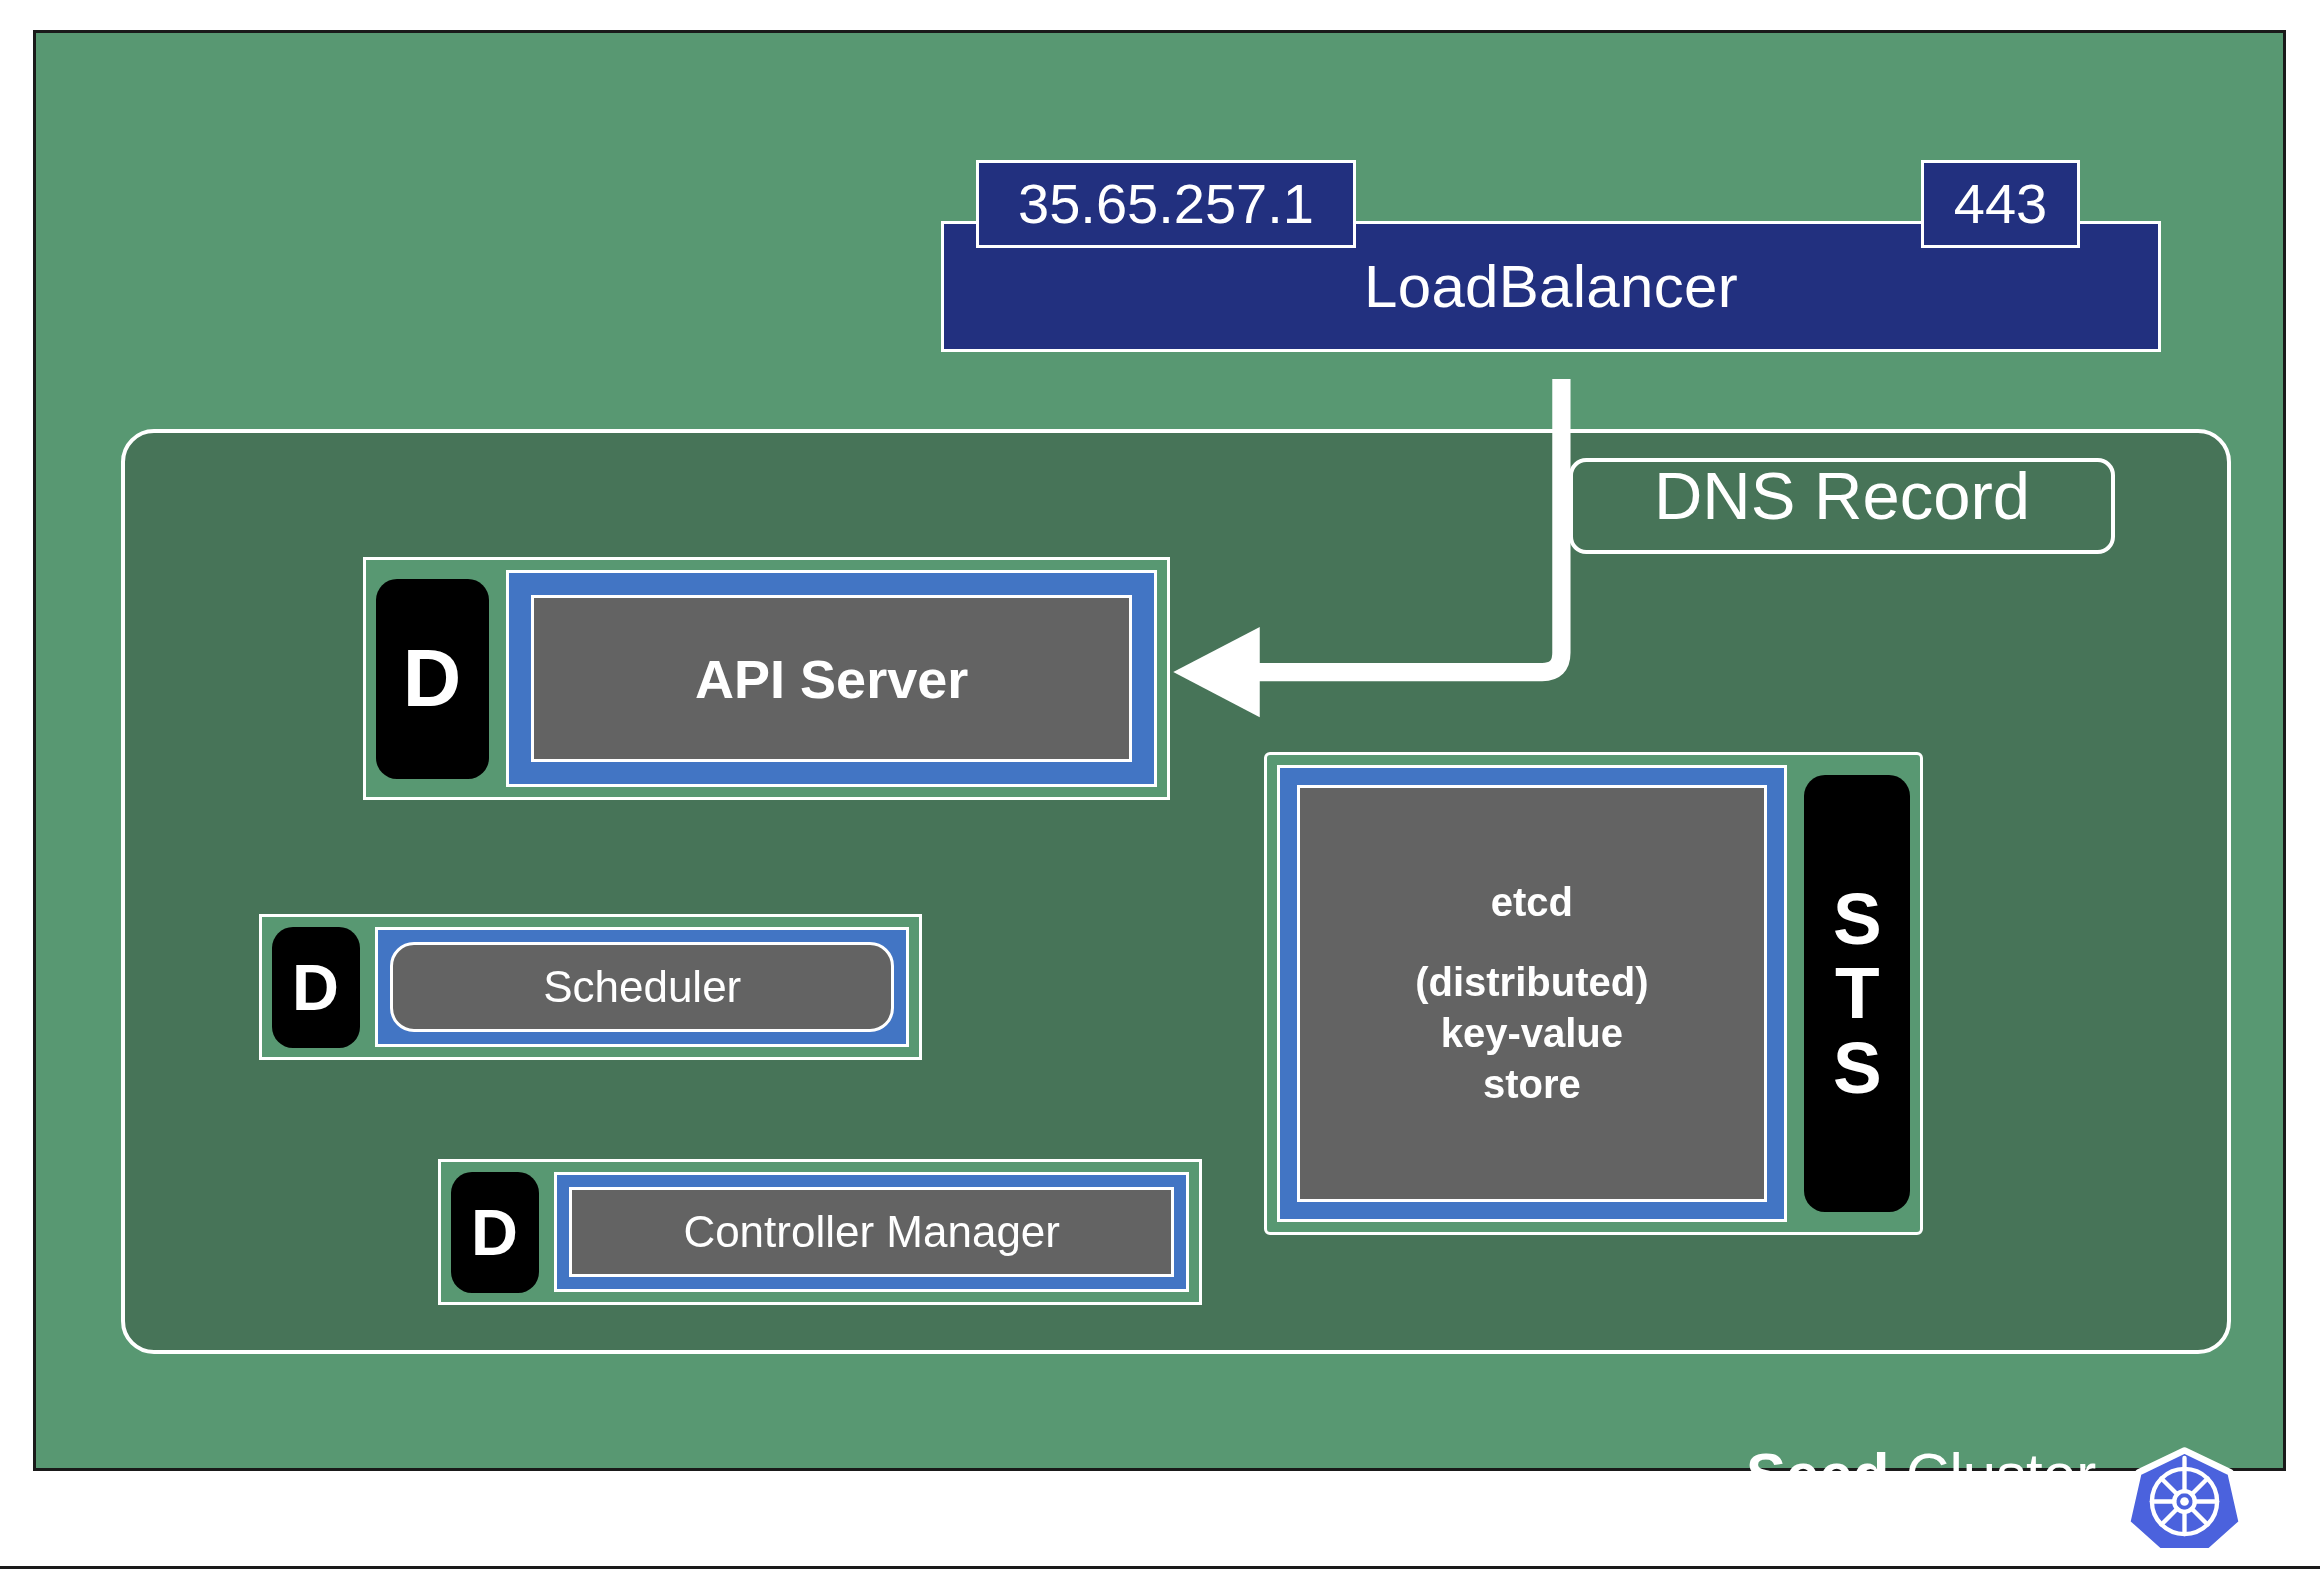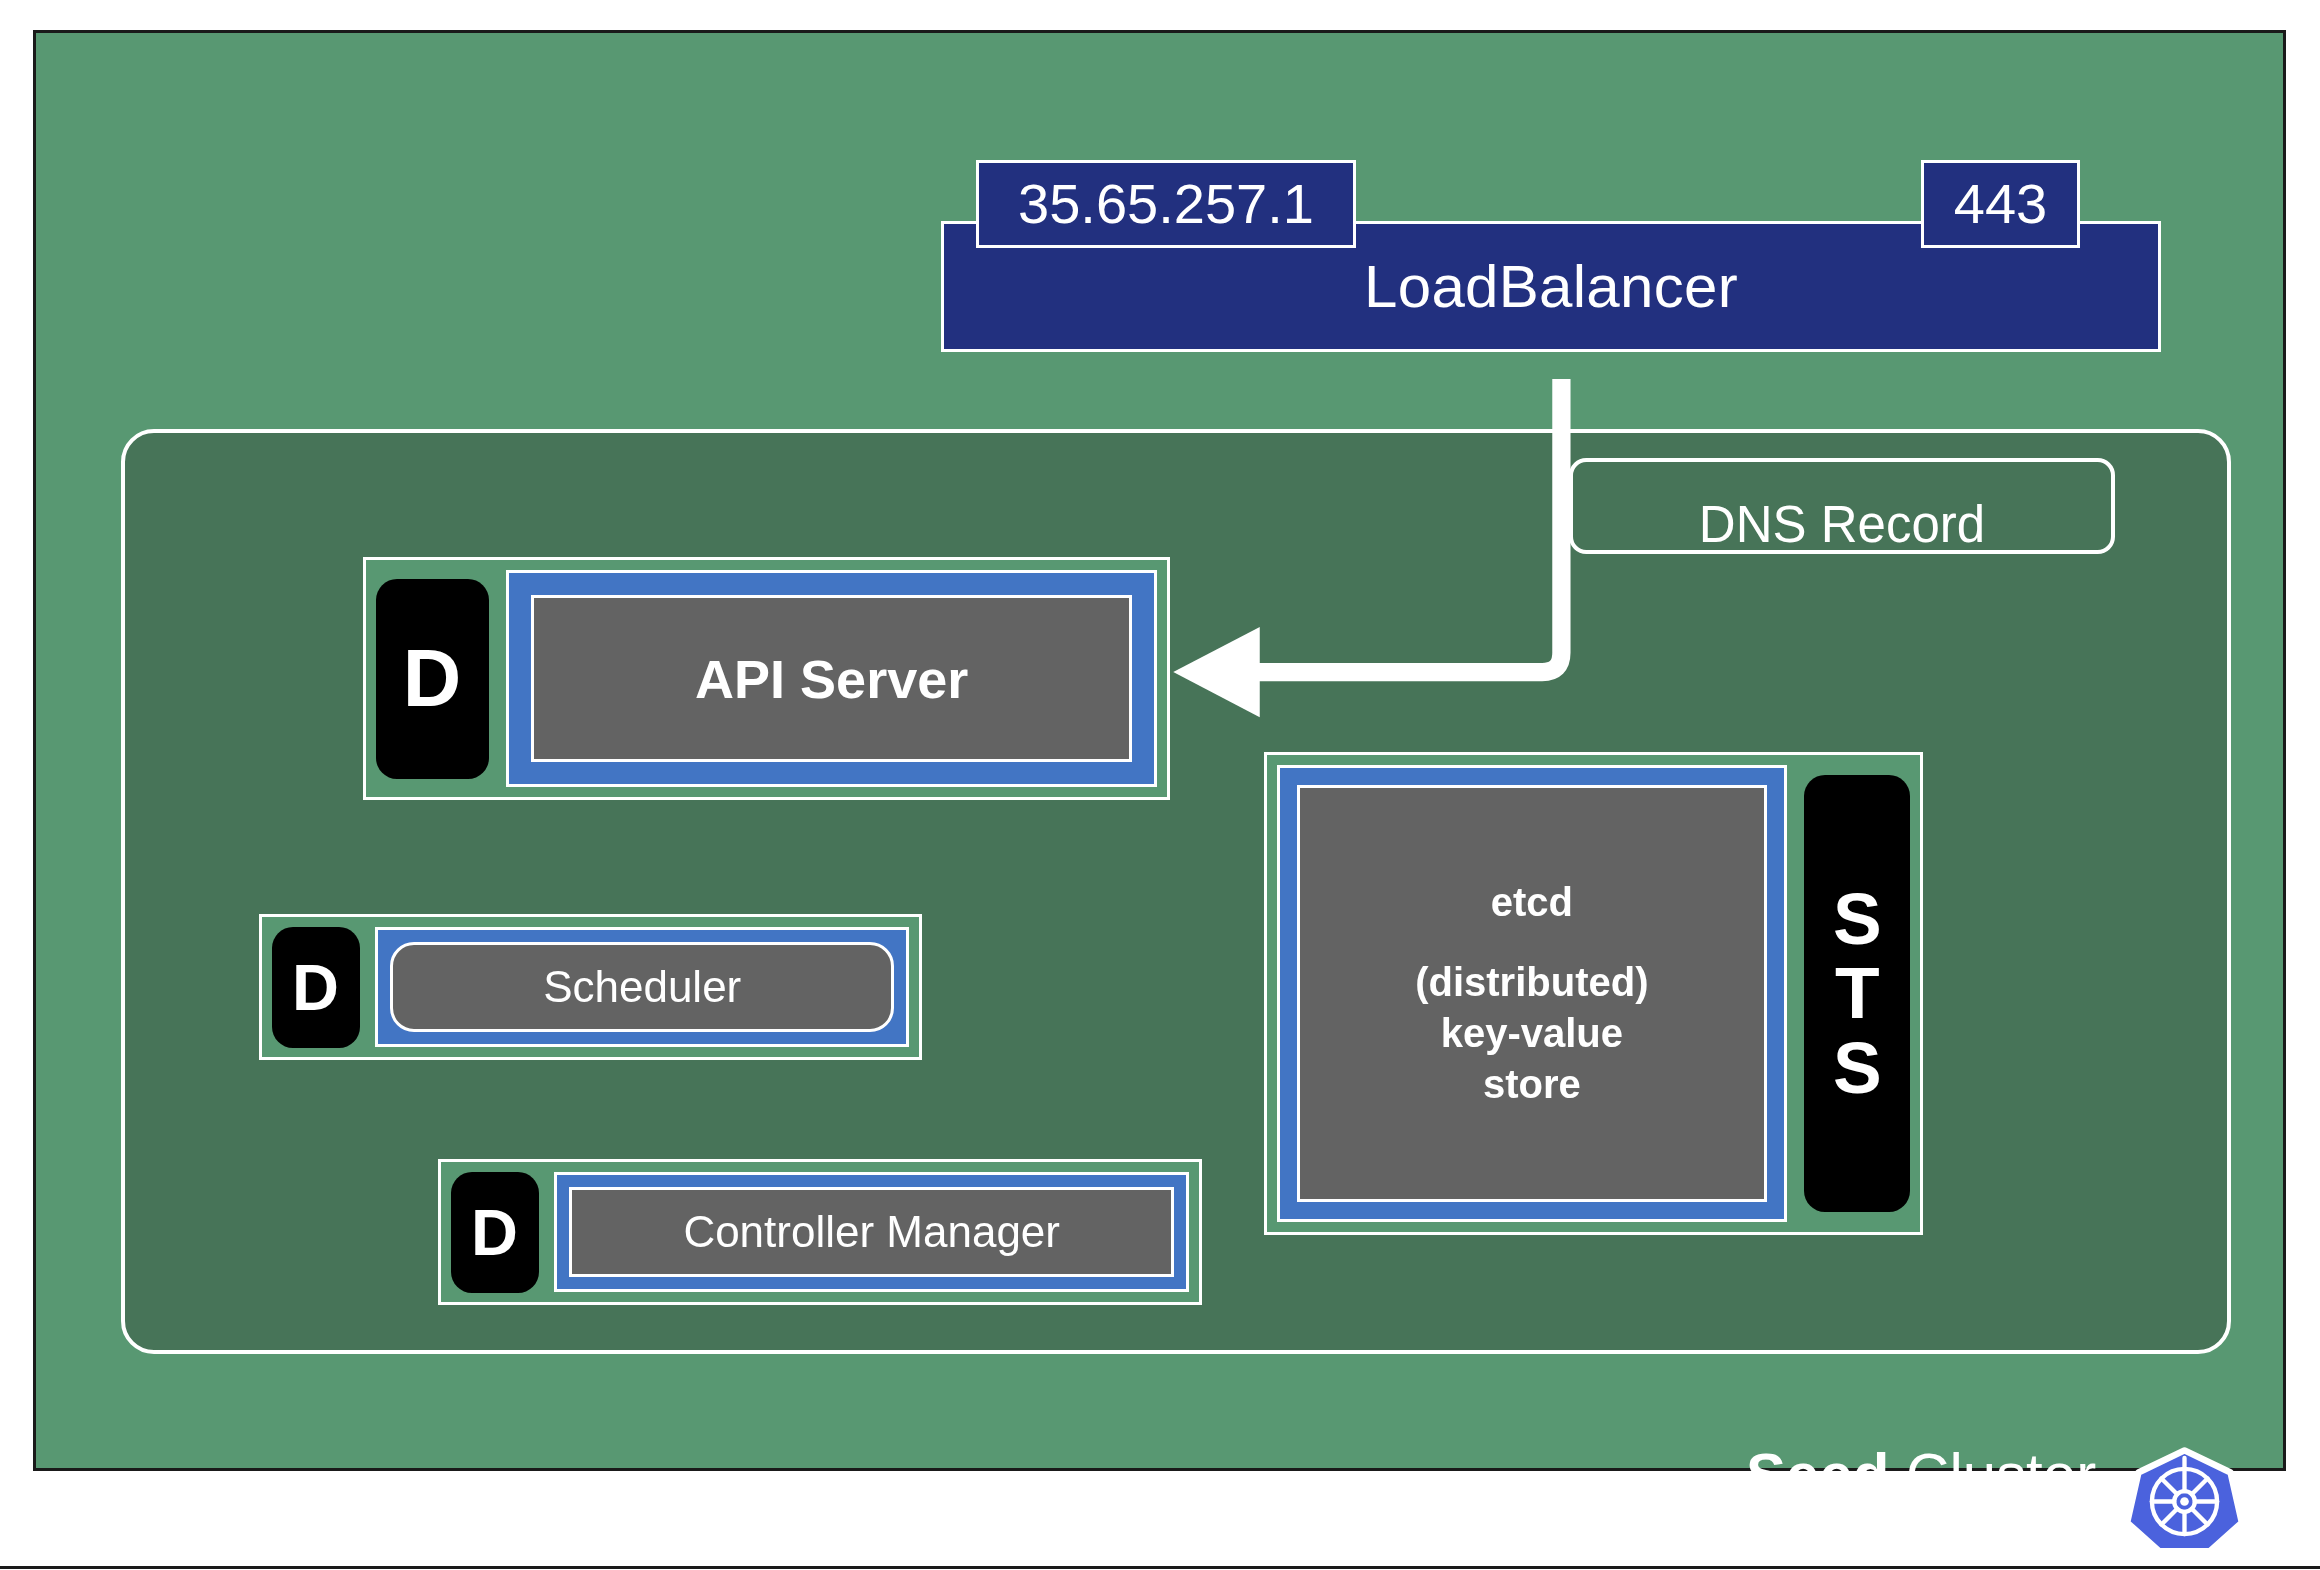--- a/index.html
+++ b/index.html
@@ -110,24 +110,24 @@
   #dns-record {
     position: absolute;
     left: 1533px;
     top: 425px;
     width: 546px;
     height: 96px;
     border: 4.8px solid #ffffff;
     border-radius: 17.3px;
     box-sizing: border-box;
     display: flex;
-    align-items: flex-end;
-    justify-content: center;
-    color: #ffffff;
-    font-size: 51px;
+    align-items: flex-start;
+    justify-content: center;
+    color: #ffffff;
+    font-size: 67px;
     line-height: 1;
   }
 
   
   .component {
     position: absolute;
     background: #589872;
     border: 3.8px solid #ffffff;
     box-sizing: border-box;
     display: flex;
@@ -222,20 +222,21 @@
   }
   #comp-controller .pod-box { padding: 12.5px; }
   #comp-controller .pod-inner { font-size: 44px; }
 
   
   #comp-etcd {
     left: 1228px;
     top: 719px;
     width: 659px;
     height: 483px;
+    border-radius: 6px;
   }
   #comp-etcd .pod-box { padding: 17.3px; }
   #comp-etcd .pod-inner {
     font-size: 40px;
     font-weight: bold;
     line-height: 1.28;
     justify-content: center;
   }
   #comp-etcd .kind-badge {
     width: 106px;

